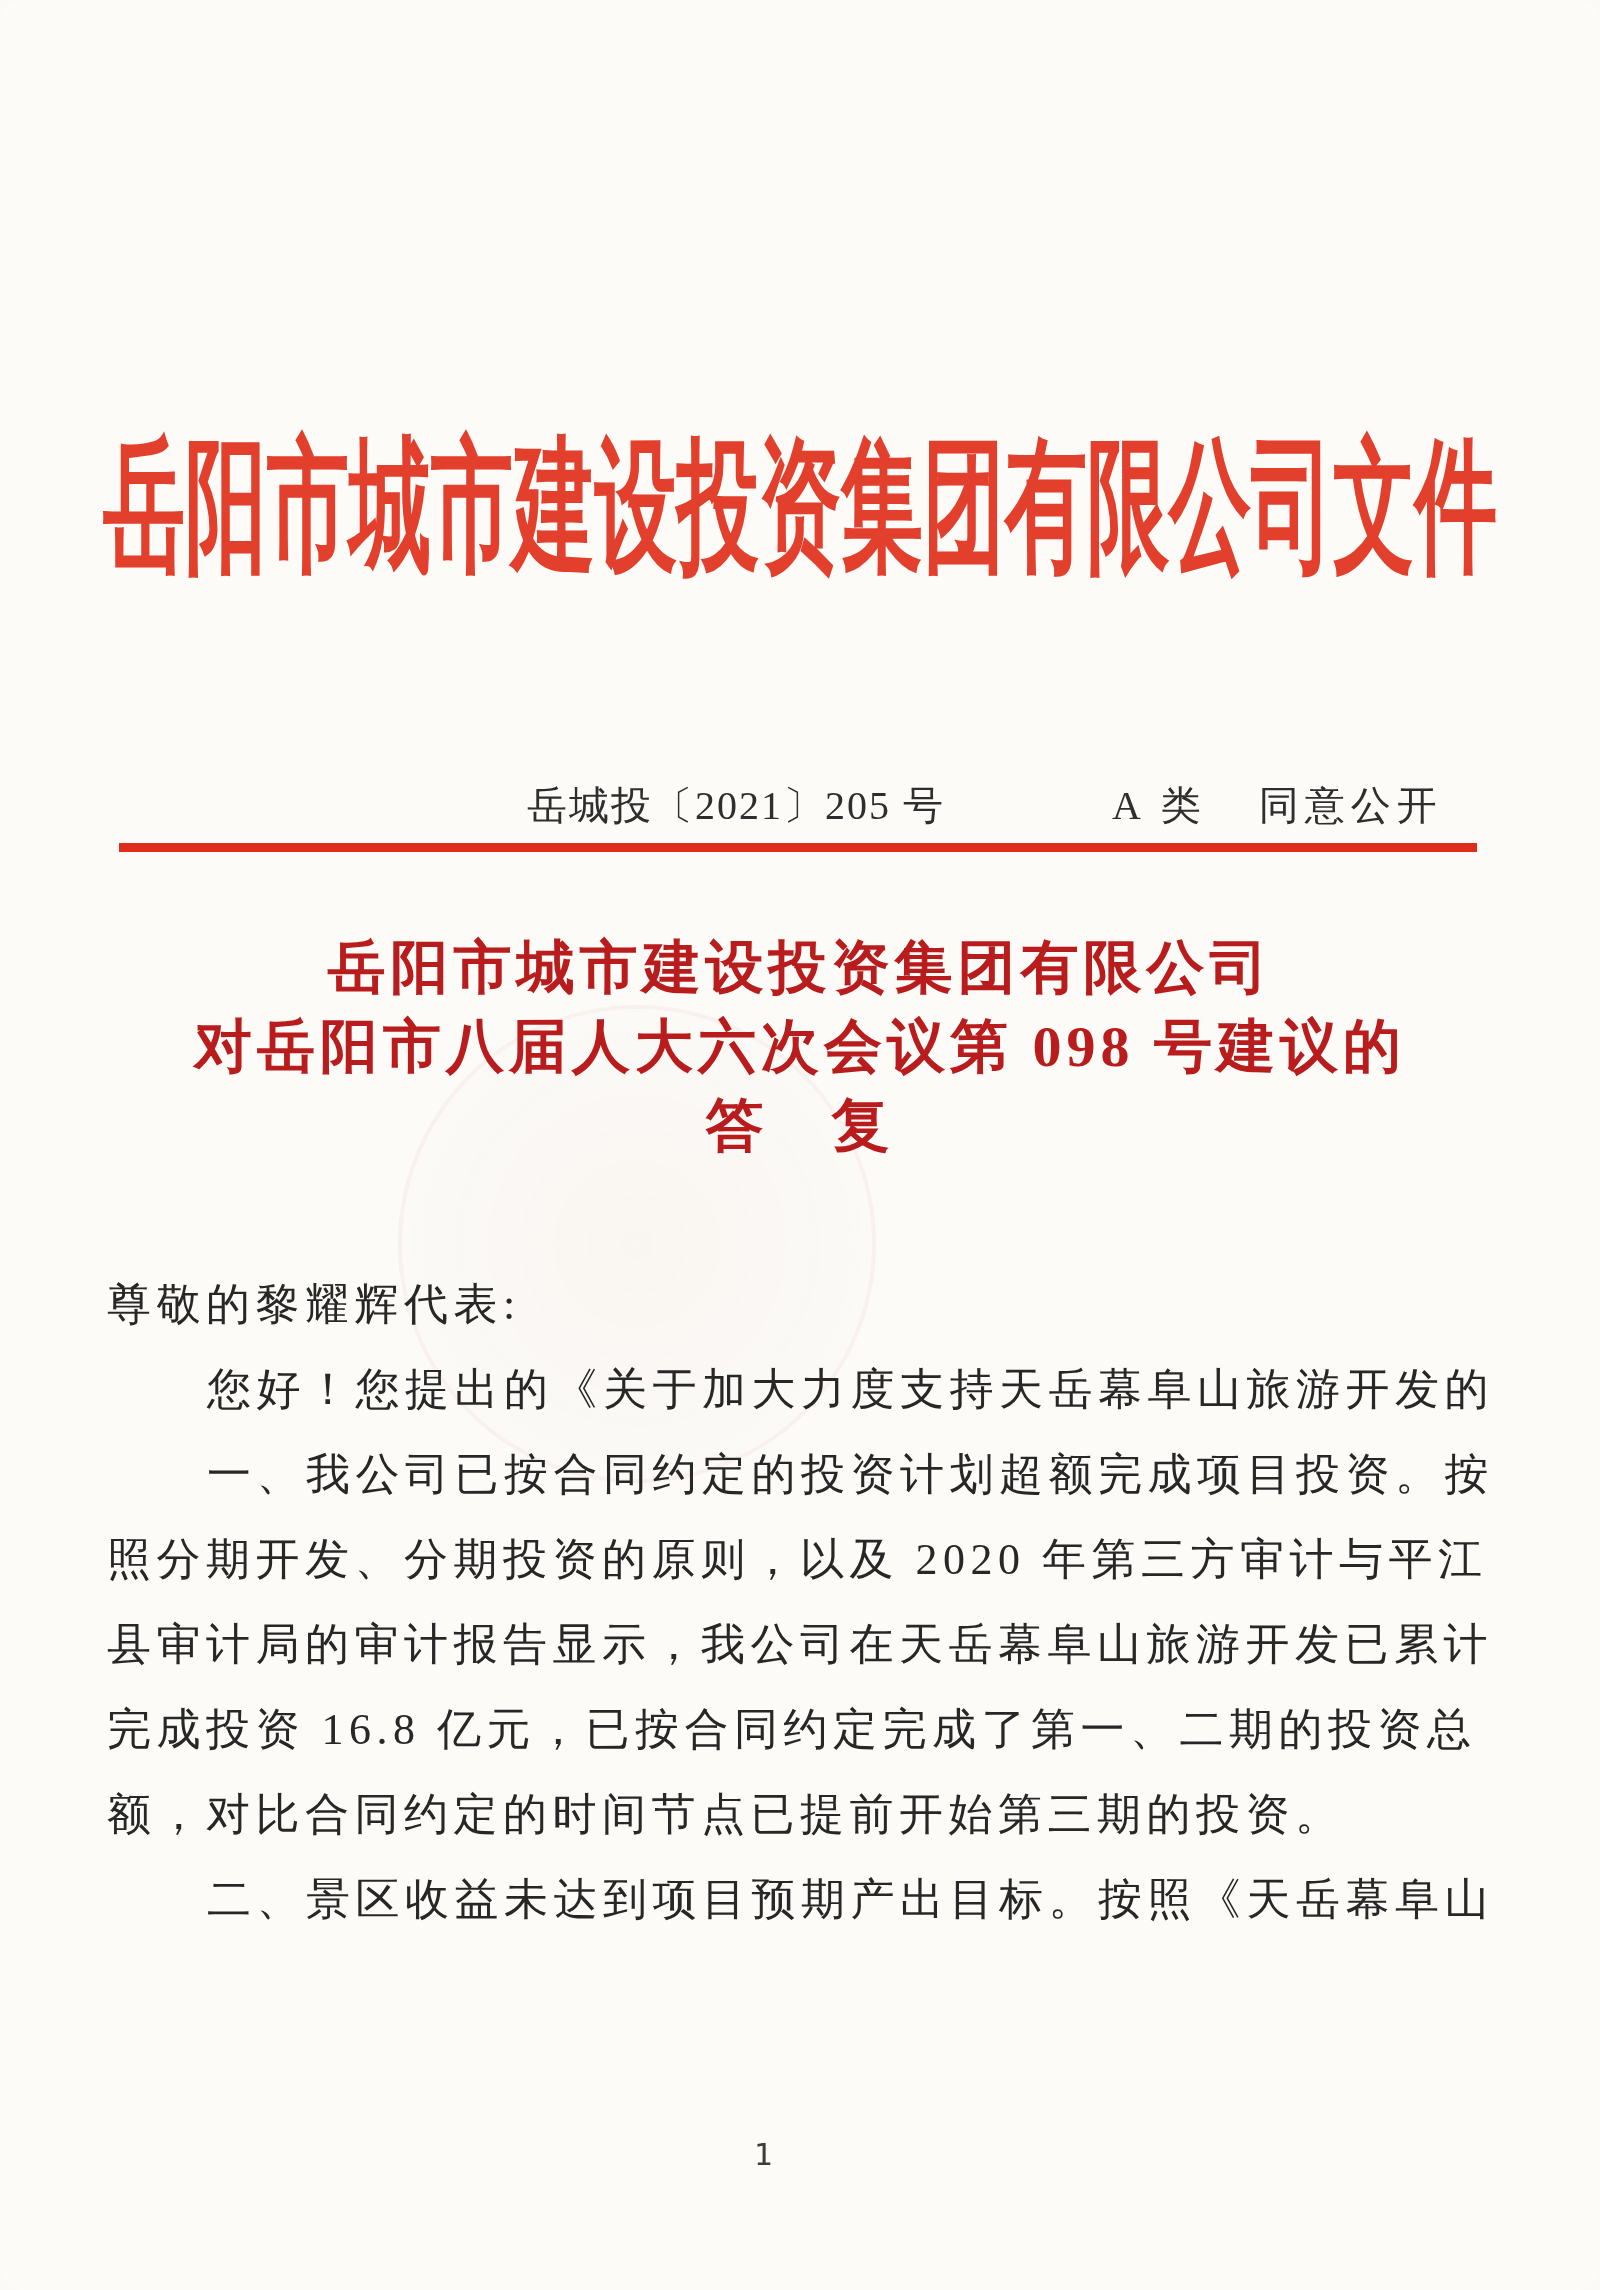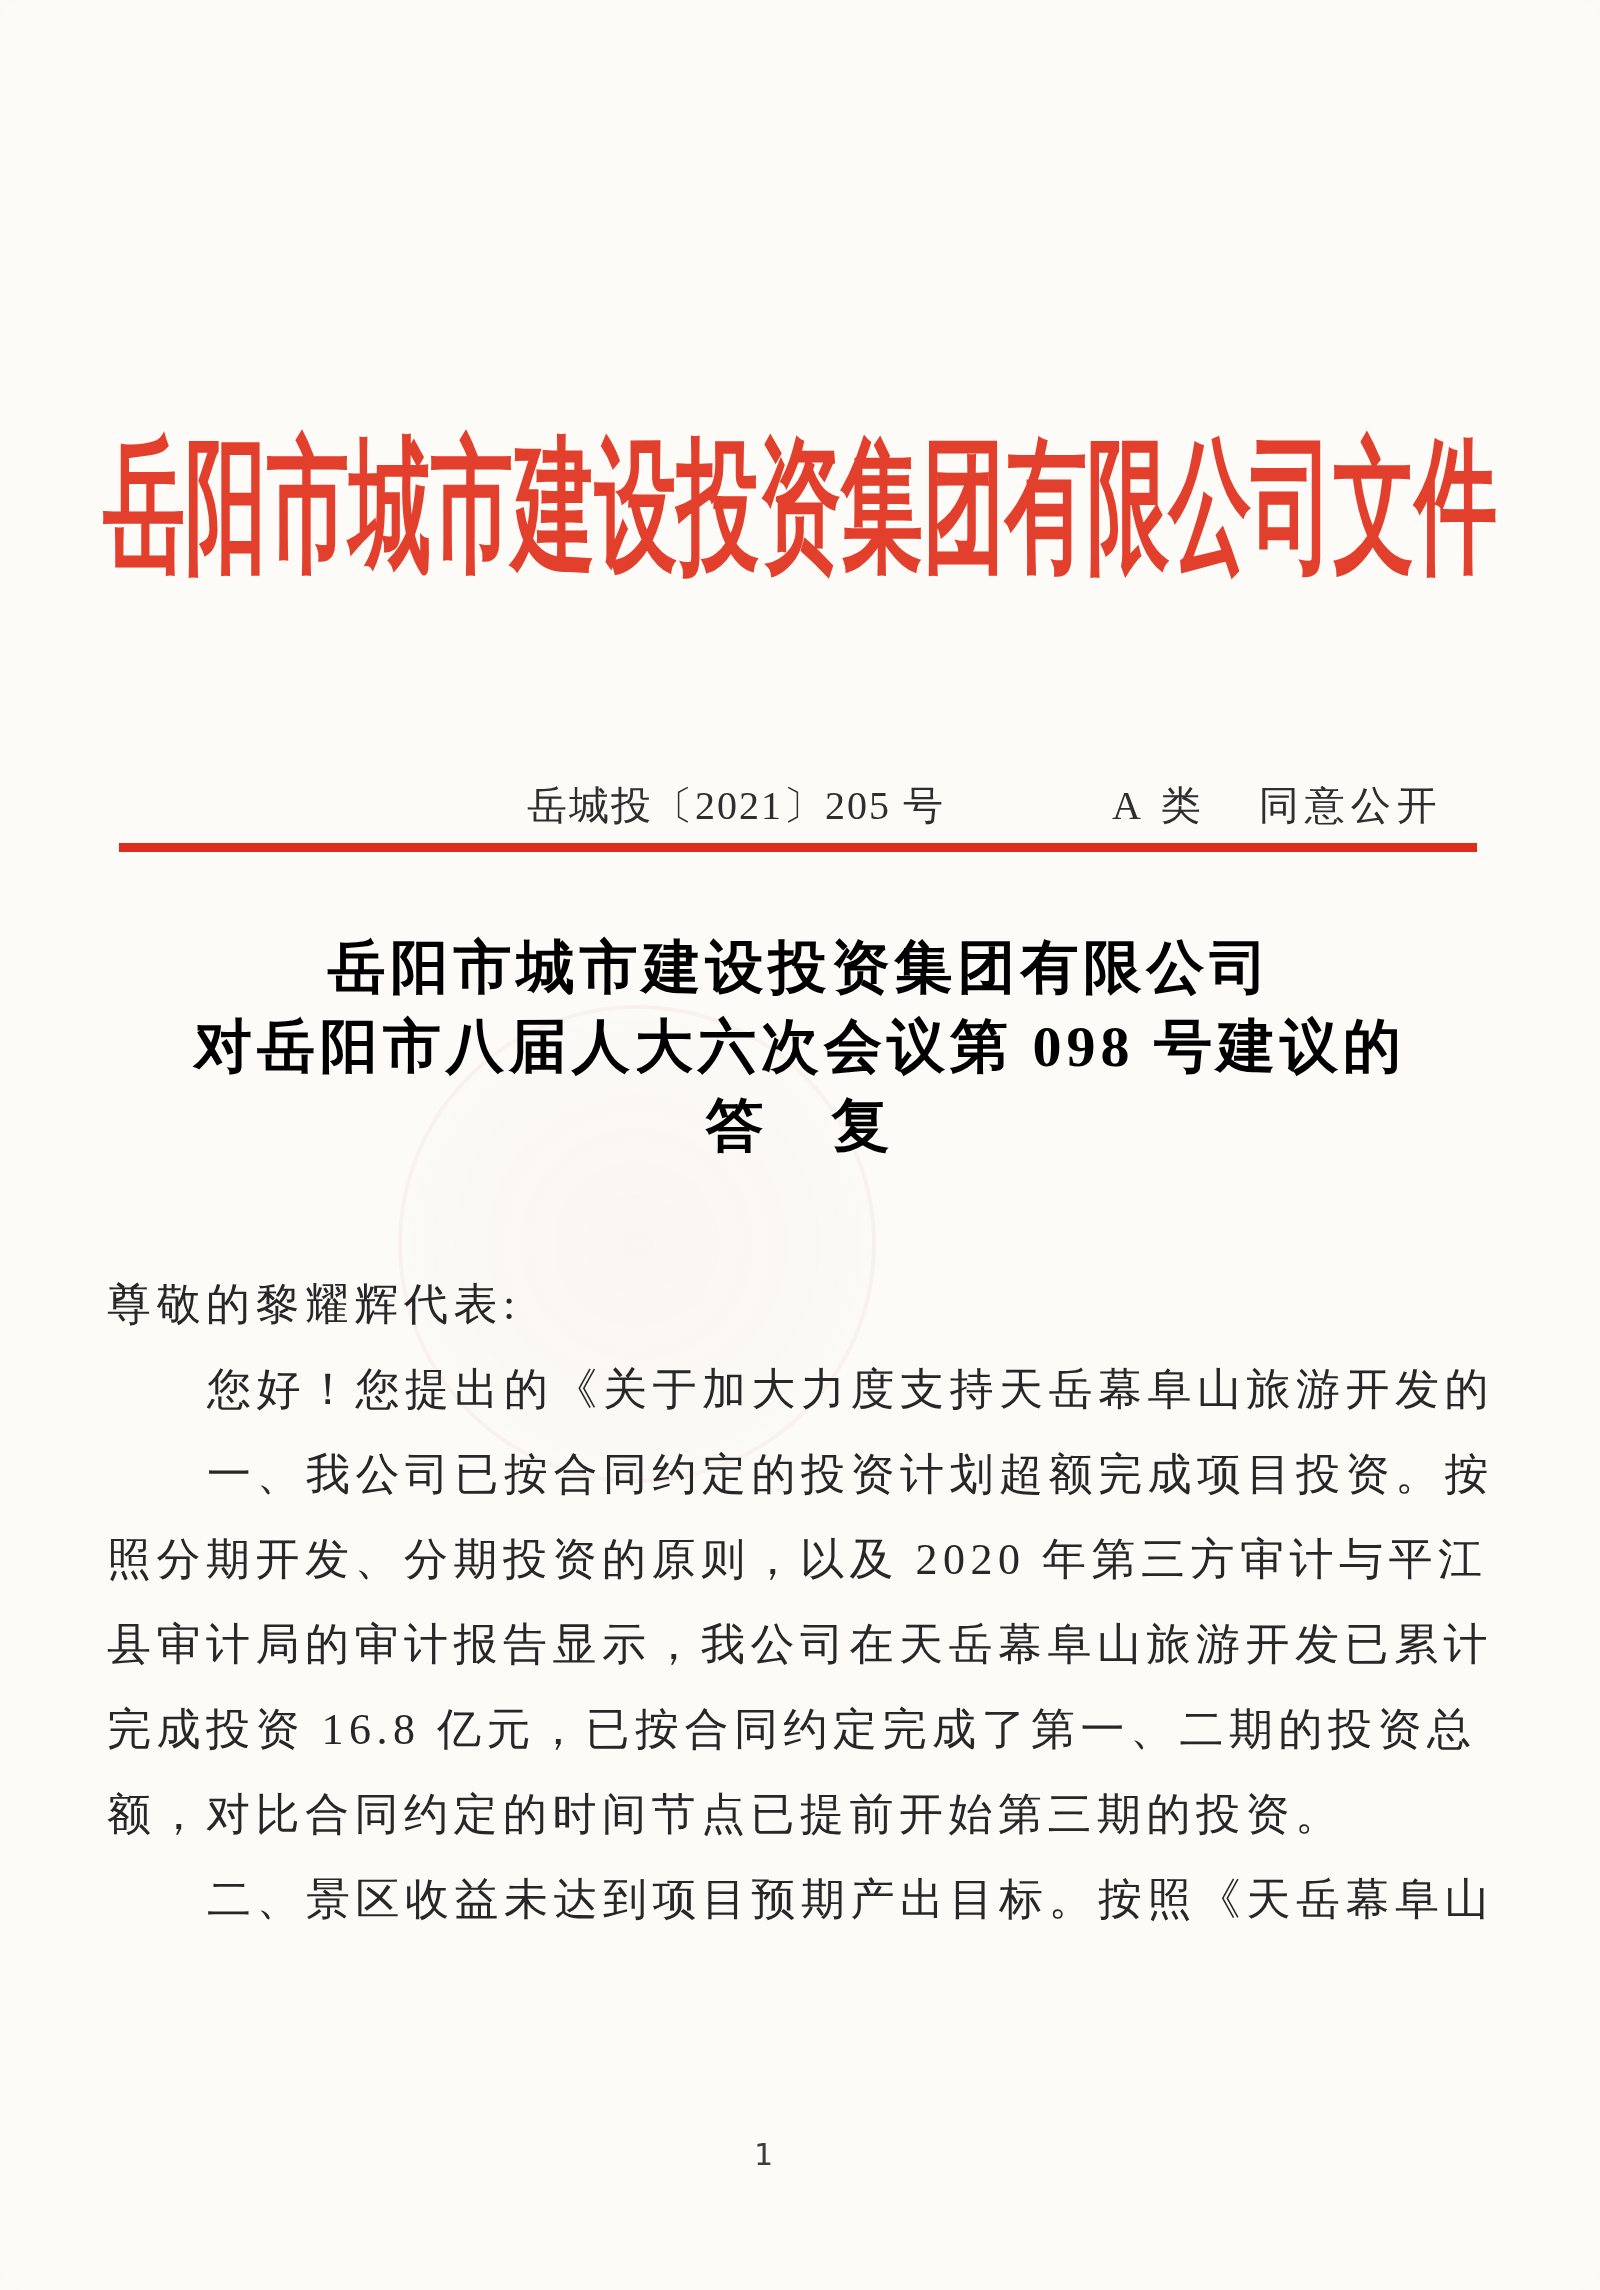--- a/index.html
+++ b/index.html
@@ -82,21 +82,21 @@
   
   .title {
     position: absolute;
     top: 928px;
     left: 0;
     width: 100%;
     text-align: center;
     font-size: 58px;
     line-height: 79px;
     font-weight: 700;
-    color: #000000;
+    color: #b91c1c;
     letter-spacing: 5px;
     white-space: nowrap;
   }
   
   .body-block {
     position: absolute;
     top: 1262px;
     left: 107px;
     width: 1400px;
     font-size: 44px;

